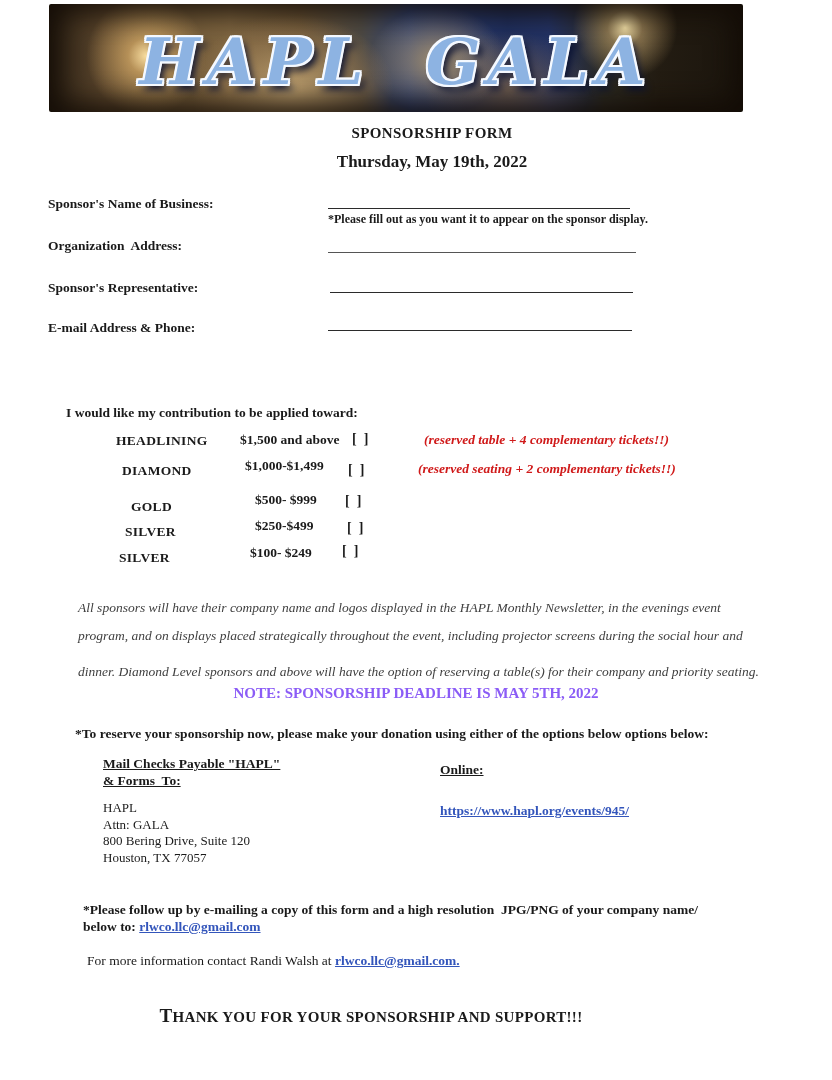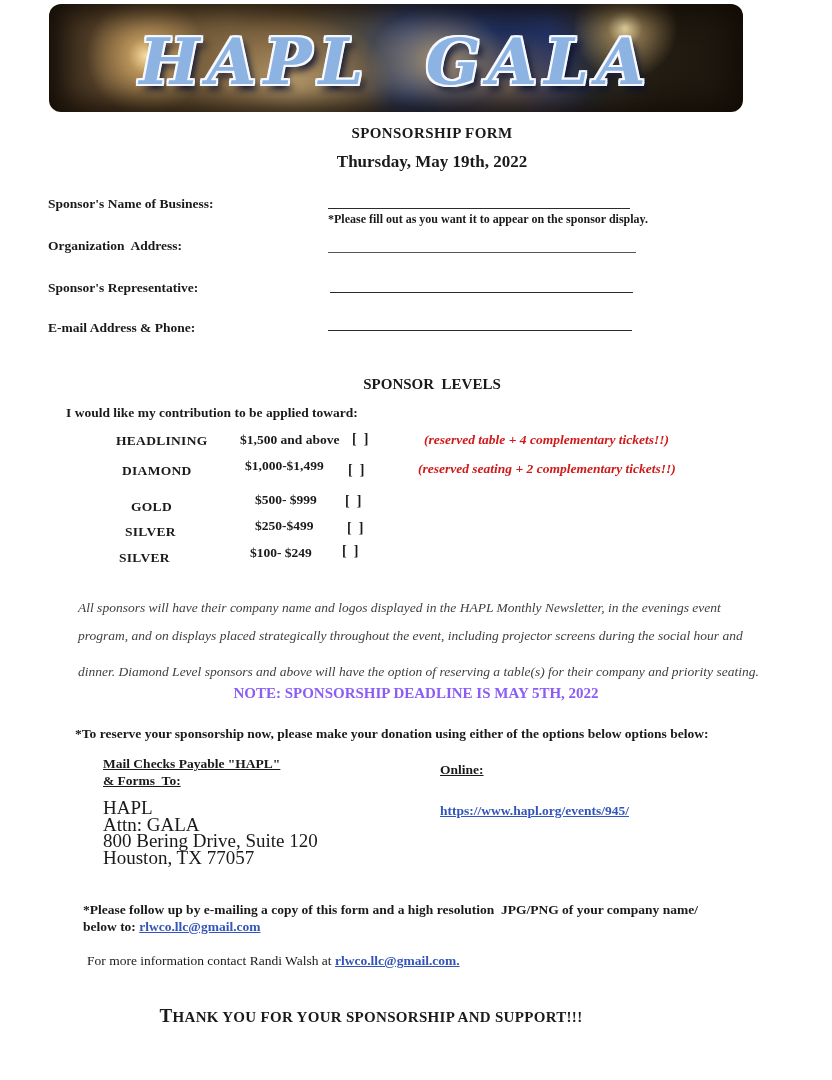--- a/index.html
+++ b/index.html
@@ -8,21 +8,21 @@
     position:relative; width:832px; height:1080px; background:#ffffff;
     font-family:"Liberation Serif","DejaVu Serif",serif; color:#1a1a1a;
     overflow:hidden;
   }
   .abs { position:absolute; }
   .pre { white-space:pre; }
 
   
   .banner {
     position:absolute; left:49px; top:4px; width:694px; height:108px;
-    border-radius:12px; overflow:hidden;
+    border-radius:2px; overflow:hidden;
     background:
       radial-gradient(circle at 14% 48%, rgba(255,228,165,0.95) 0, rgba(250,200,120,0.55) 3%, rgba(120,80,40,0) 10%),
       radial-gradient(circle at 83% 22%, rgba(255,235,175,0.95) 0, rgba(250,210,140,0.45) 3%, rgba(0,0,0,0) 9%),
       radial-gradient(ellipse 130px 95px at 35% 78%, rgba(196,166,116,0.9) 0, rgba(150,120,80,0.5) 55%, rgba(0,0,0,0) 78%),
       radial-gradient(ellipse 95px 75px at 56% 52%, rgba(182,156,110,0.85) 0, rgba(0,0,0,0) 72%),
       radial-gradient(ellipse 110px 80px at 66% 80%, rgba(140,110,75,0.7) 0, rgba(0,0,0,0) 75%),
       linear-gradient(90deg,#2e2316 0%,#5a452c 8%,#6e5737 16%,#7d6440 26%,#6a5436 36%,#4e4a44 45%,#2f4274 52%,#27386b 58%,#1f2f5e 66%,#233263 72%,#2c2a22 80%,#231c12 88%,#1b150d 100%);
     box-shadow: inset 0 0 26px 10px rgba(18,11,5,0.85);
     display:flex; align-items:center; justify-content:center;
   }
@@ -55,21 +55,21 @@
   .level-perk   { font-weight:700; font-style:italic; font-size:13.5px; color:#d01a1a; }
 
   
   .info-line { left:78px; width:690px; font-style:italic; font-size:13.5px; color:#404040; }
   .deadline  { left:32px; top:685px; width:768px; text-align:center; font-weight:700; font-size:15px; color:#8b5cf6; }
 
   
   .reserve-line { left:75px; top:726px; font-weight:700; font-size:13.5px; }
   .mail-heading { left:103px; top:755px; font-weight:700; font-size:13.5px; text-decoration:underline; line-height:17px; }
   .online-heading { left:440px; top:762px; font-weight:700; font-size:13.5px; text-decoration:underline; }
-  .address { left:103px; top:800px; font-size:19px; line-height:16.5px; }
+  .address { left:103px; top:800px; font-size:13px; line-height:16.5px; }
   .online-link { left:440px; top:803px; font-weight:700; font-size:13.5px; color:#3355bb; text-decoration:underline; cursor:pointer; }
 
   
   .followup { left:83px; top:902px; font-weight:700; font-size:13.5px; line-height:16.5px; }
   .contact  { left:87px; top:953px; font-size:13.5px;text-align:right; }
   .email-link { color:#3355bb; font-weight:700; text-decoration:underline; cursor:pointer; }
   .thankyou { left:0; top:1005px; width:742px; text-align:center; font-weight:700; font-size:15px; letter-spacing:0.3px; }
   .thankyou::first-letter { font-size:19px; }
 </style>
 </head>
@@ -90,21 +90,20 @@
 
   <div class="abs field-label pre" style="top:238px;">Organization  Address:</div>
   <div class="abs field-line" style="left:328px; top:252px; width:308px; border-bottom-color:#555; border-bottom-width:1px;"></div>
 
   <div class="abs field-label pre" style="top:280px;">Sponsor's Representative:</div>
   <div class="abs field-line" style="left:330px; top:292px; width:303px;"></div>
 
   <div class="abs field-label pre" style="top:320px;">E-mail Address &amp; Phone:</div>
   <div class="abs field-line" style="left:328px; top:330px; width:304px;"></div>
 
-  <div class="abs levels-title pre">SPONSOR  LEVELS</div>
   <div class="abs levels-intro">I would like my contribution to be applied toward:</div>
 
   <div class="abs level-name" style="left:116px; top:433px;">HEADLINING</div>
   <div class="abs level-amount" style="left:240px; top:432px;">$1,500 and above</div>
   <div class="abs level-check pre" style="left:352px; top:431px;">[  ]</div>
   <div class="abs level-perk" style="left:424px; top:432px;">(reserved table + 4 complementary tickets!!)</div>
 
   <div class="abs level-name" style="left:122px; top:463px;">DIAMOND</div>
   <div class="abs level-amount" style="left:245px; top:458px;">$1,000-$1,499</div>
   <div class="abs level-check pre" style="left:348px; top:462px;">[  ]</div>

